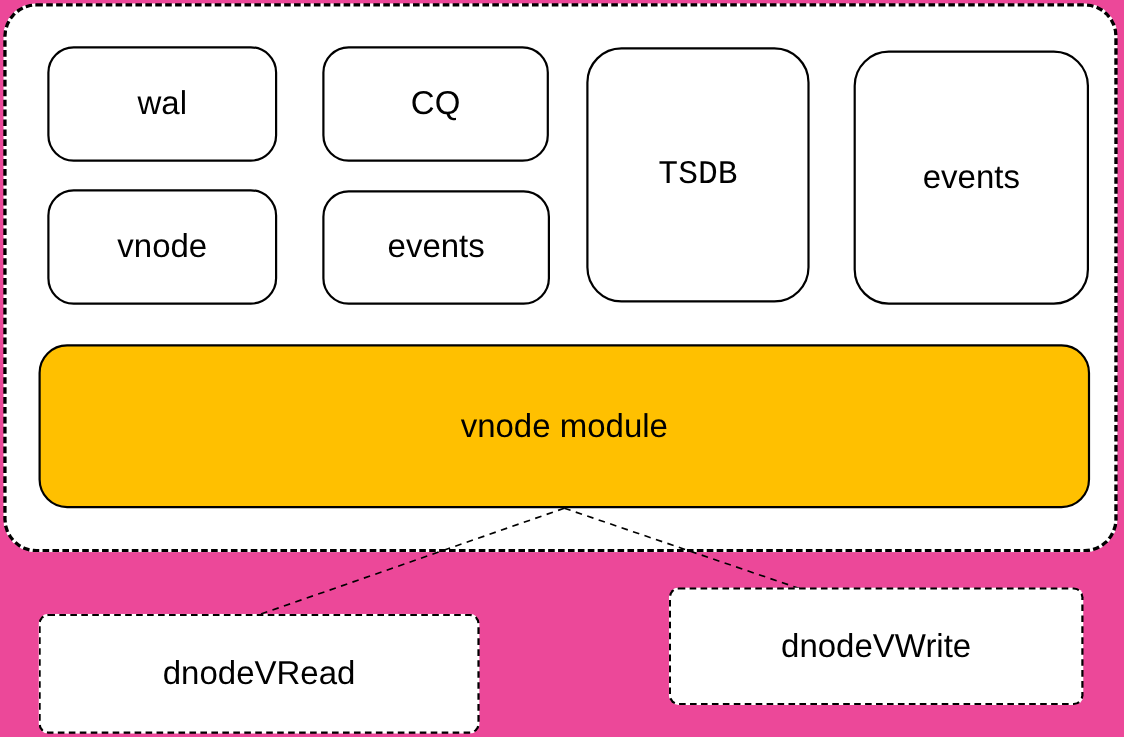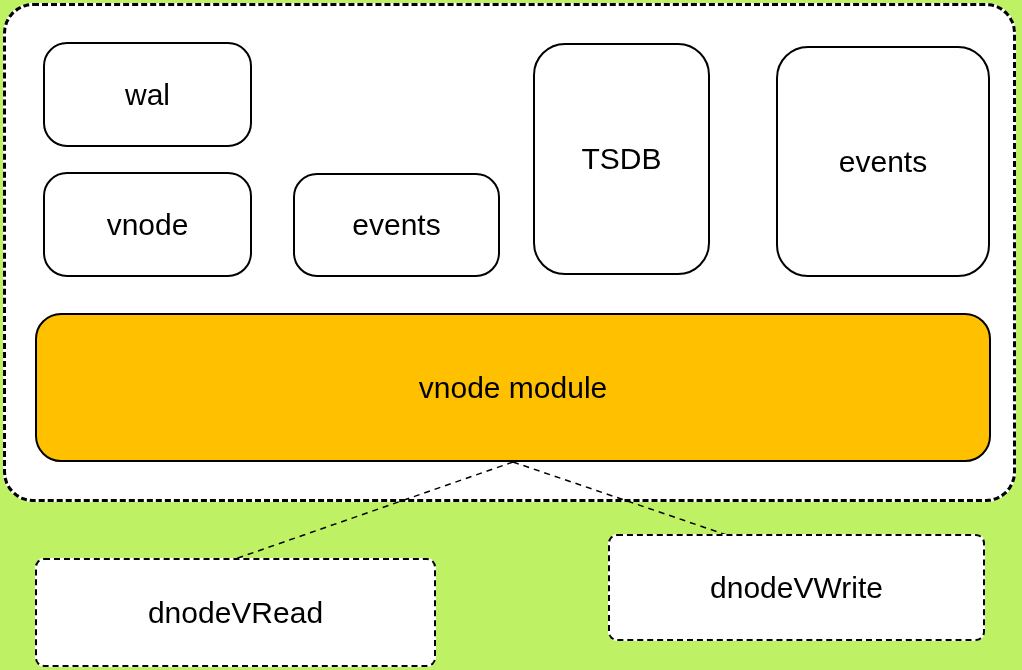--- a/index.html
+++ b/index.html
@@ -58,30 +58,33 @@
     left: 0;
     top: 0;
     width: 1022px;
     height: 670px;
     pointer-events: none;
   }
 </style>
 </head>
 <body>
 
-<div class="stage" style="background: #bef264;">
+<div class="stage" style="background: #ec4899;">
 
   <div class="group-container"></div>
 
   <div class="box module-box" style="left:43px; top:42px; width:209px; height:105px;">
     <span>wal</span>
   </div>
 
+  <div class="box module-box" style="left:293px; top:42px; width:206px; height:105px;">
+    <span>CQ</span>
+  </div>
 
-  <div class="box tall-box" style="left:533px; top:43px; width:177px; height:232px;">
+  <div class="box tall-box" style="left:533px; top:43px; width:203px; height:232px;font-family:Liberation Mono, monospace;">
     <span>TSDB</span>
   </div>
 
   <div class="box tall-box" style="left:776px; top:46px; width:214px; height:231px;">
     <span>events</span>
   </div>
 
   <div class="box module-box" style="left:43px; top:172px; width:209px; height:105px;">
     <span>vnode</span>
   </div>

